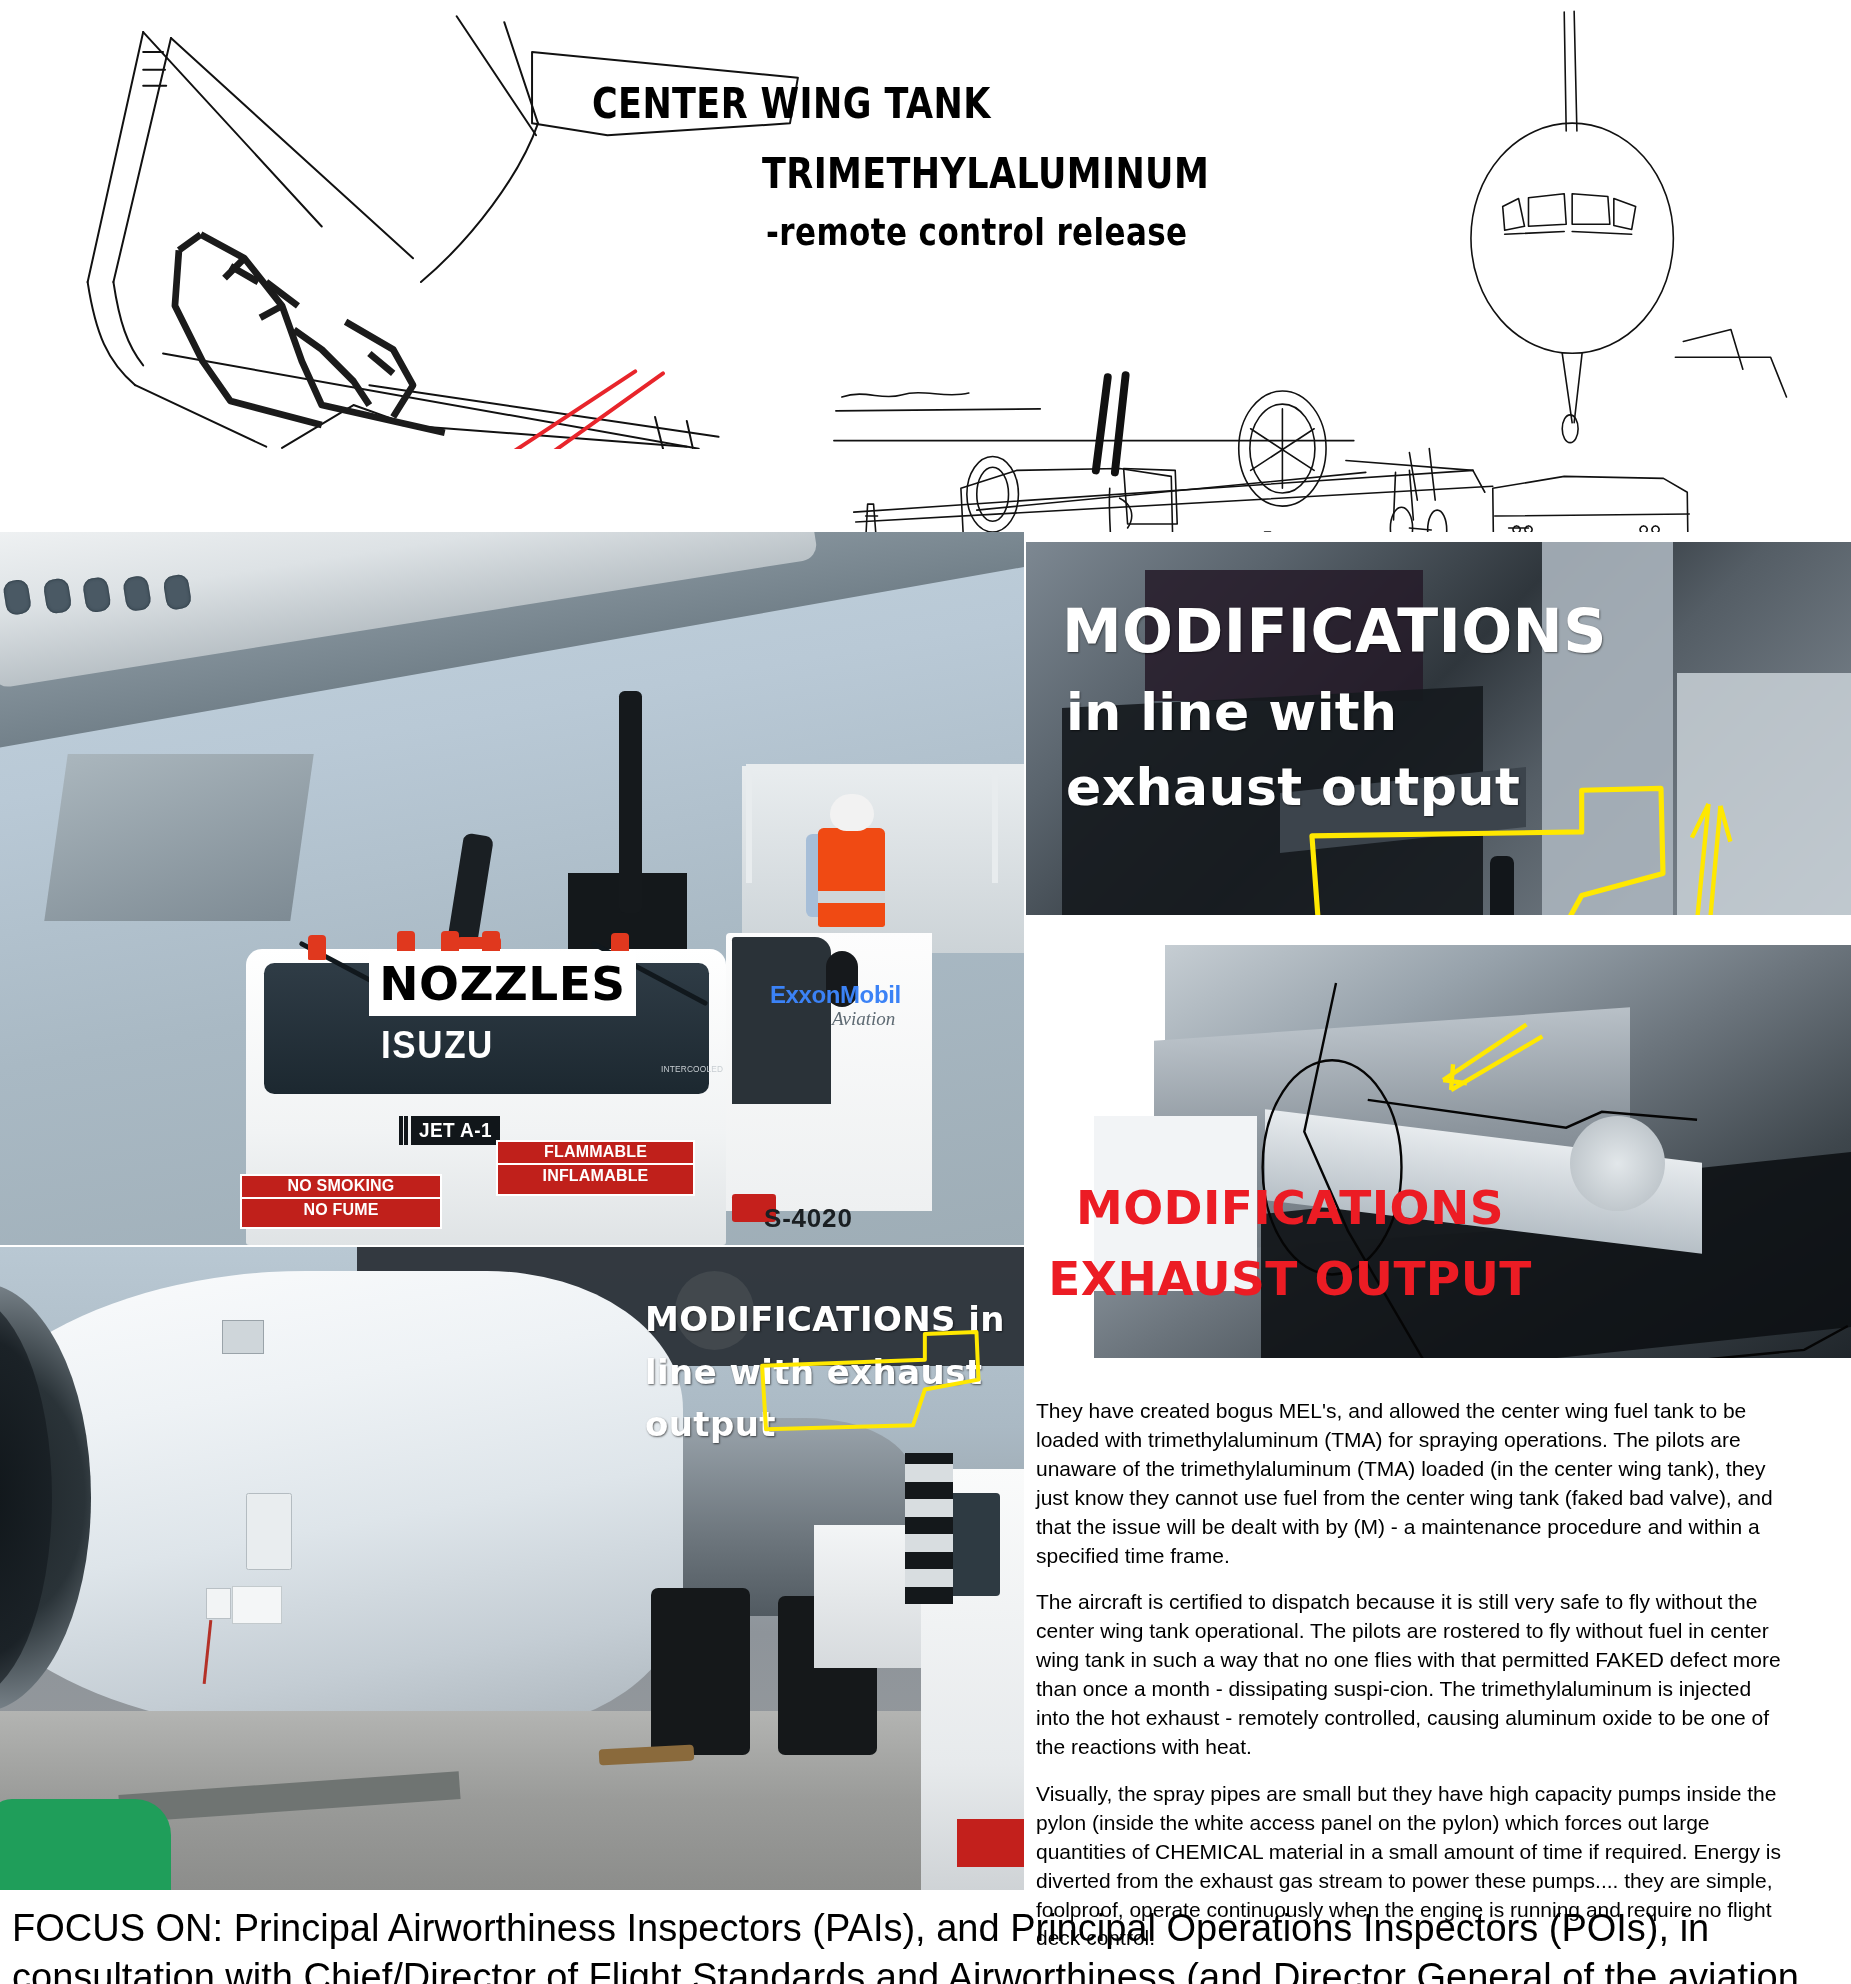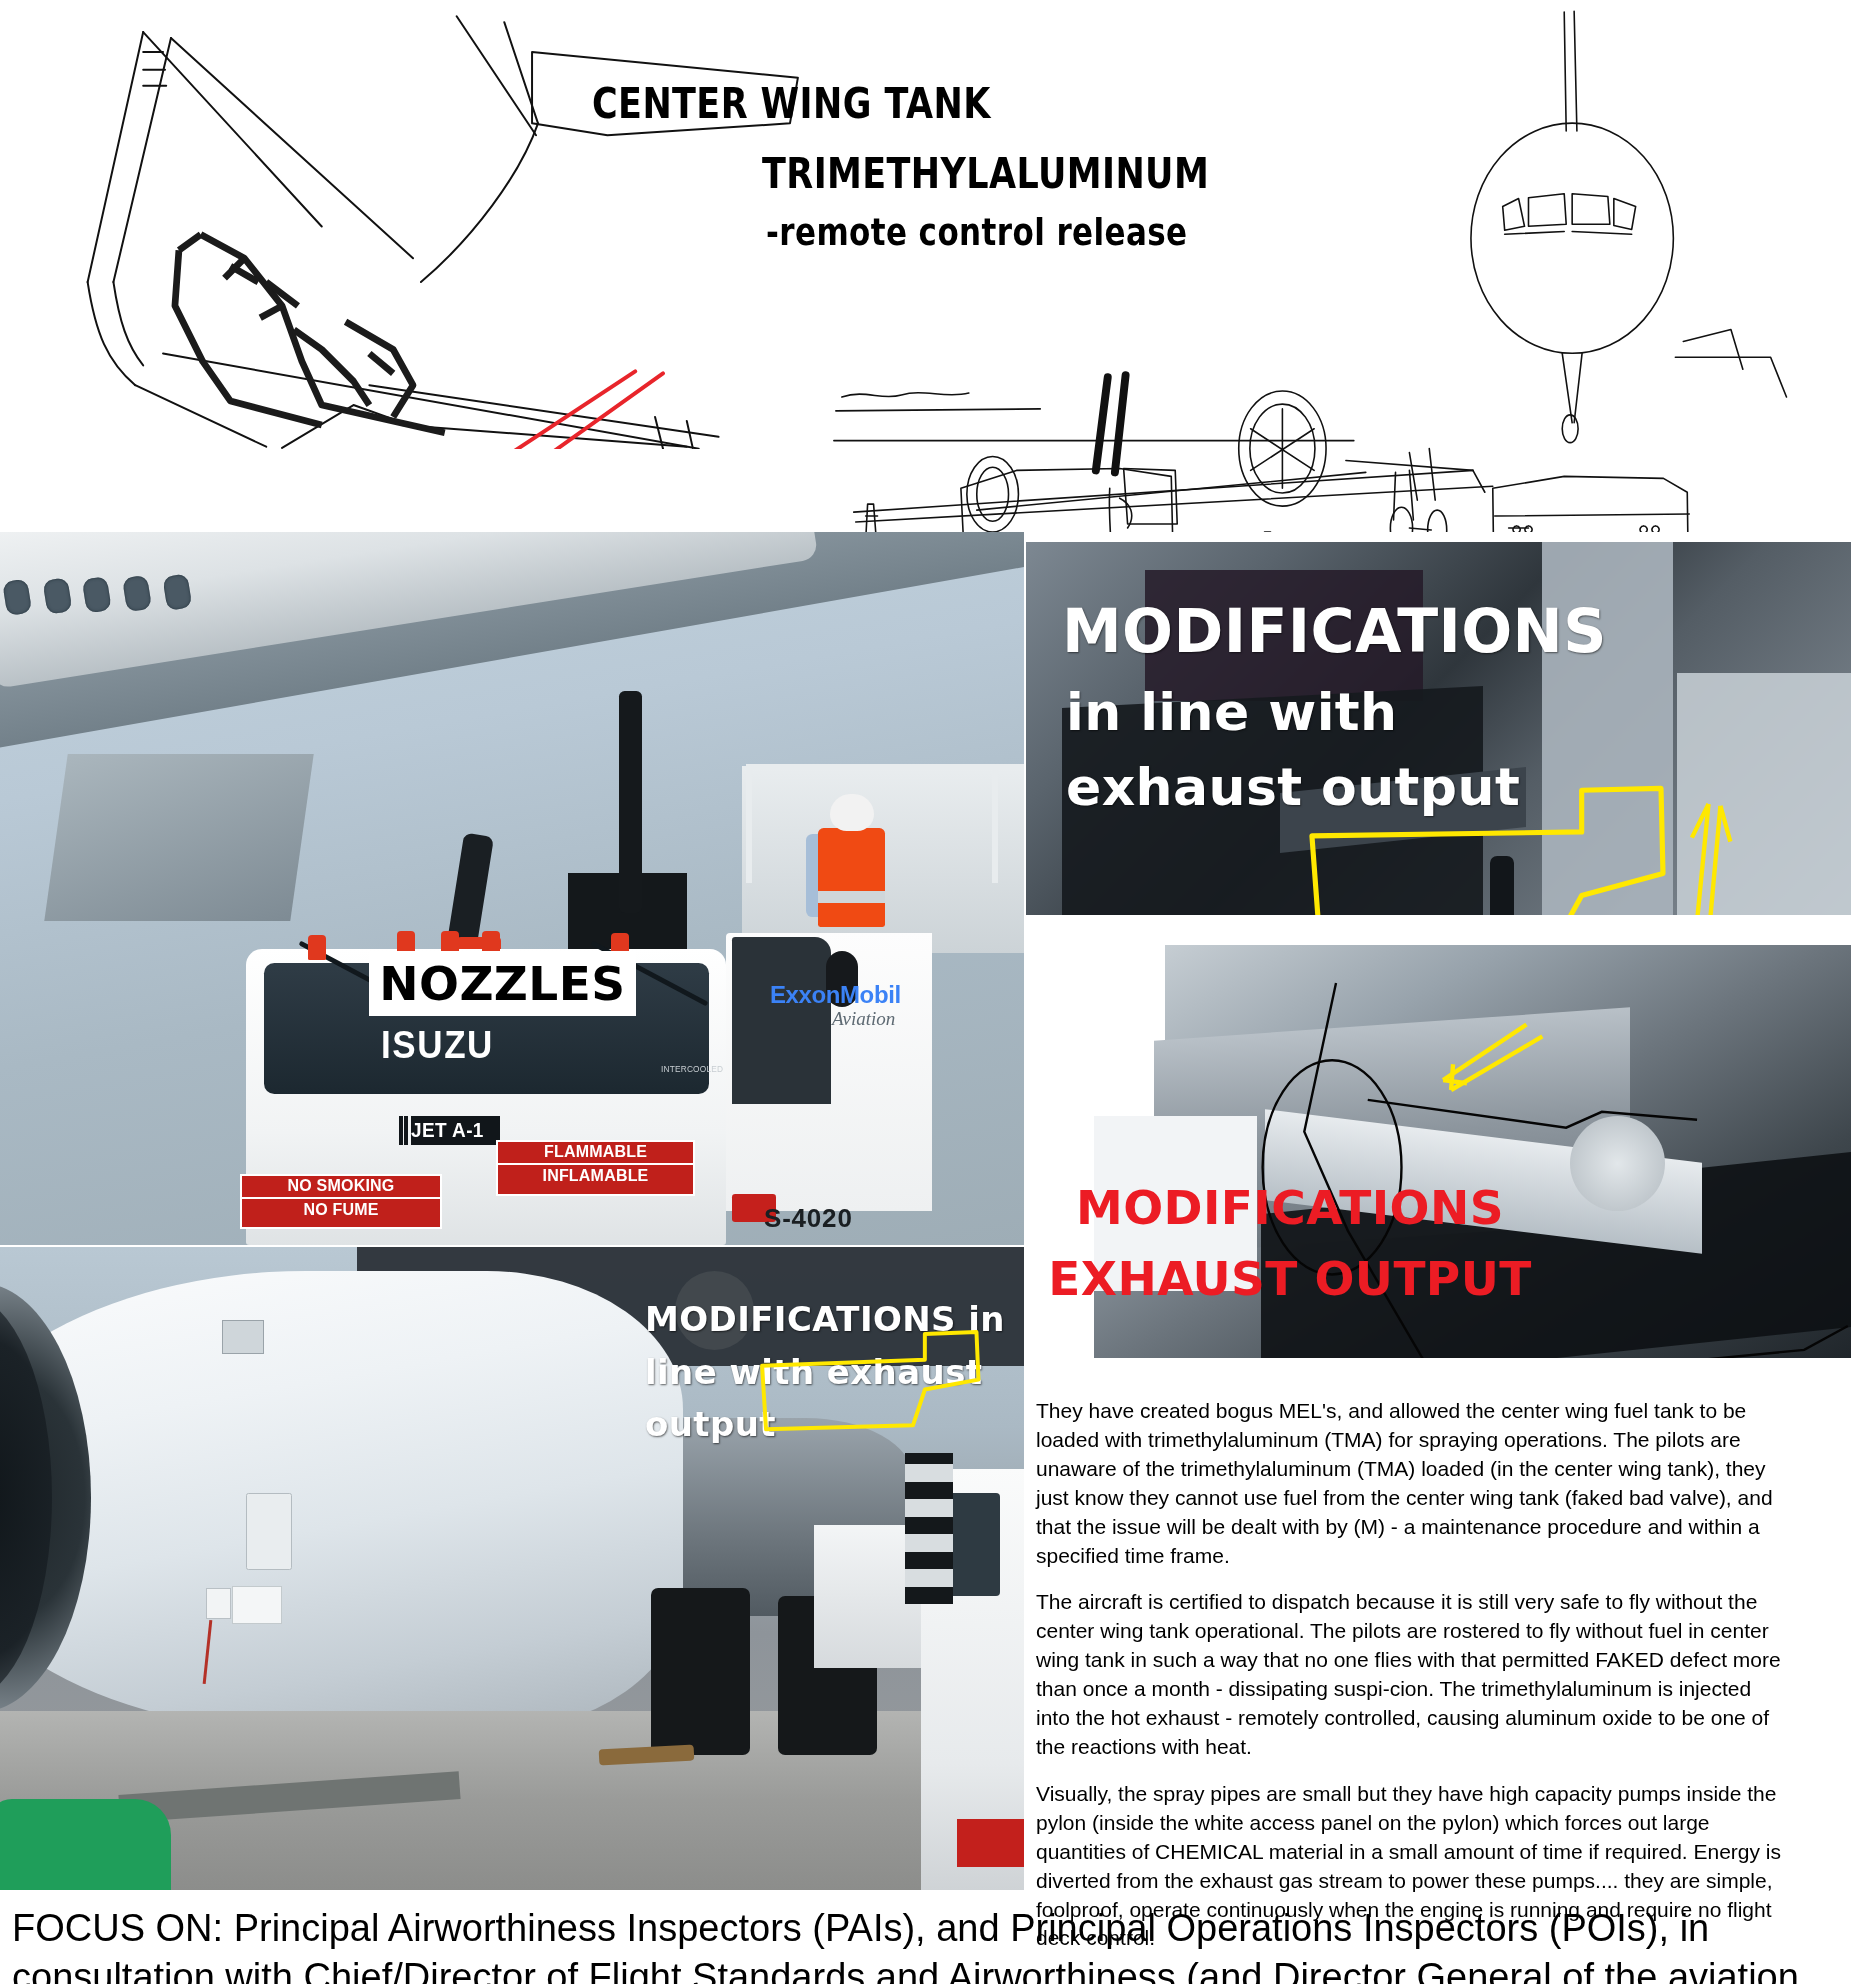--- a/index.html
+++ b/index.html
@@ -54,21 +54,21 @@
   
   #cab{left:246px;top:417px;width:480px;height:296px;
       background:linear-gradient(180deg,#ffffff,#f1f3f4 62%,#dfe3e5);border-radius:16px 16px 3.2px 3.2px;}
   #windshield{left:264px;top:431px;width:445px;height:131px;
       background:linear-gradient(180deg,#2f3c46,#1c2830);border-radius:10.3px;}
   .wiper{position:absolute;background:#11181d;height:4.8px;border-radius:2.4px;}
   #isuzu{left:381px;top:490px;font-size:35px;font-weight:700;color:#fff;letter-spacing:1.6px;
       font-family:"Liberation Sans",sans-serif;transform:scaleY(1.12);transform-origin:left top;}
   #intercooled{left:661px;top:532px;font-size:8.3px;color:#c8ced2;letter-spacing:0.2px;}
   #jeta1{left:411px;top:584px;width:89px;height:29px;background:#11161a;
-      display:flex;align-items:center;}
+      display:flex;align-items:center;justify-content:center;}
   #jeta1 span{color:#fff;font-size:19px;font-weight:700;letter-spacing:0.4px;transform:scaleY(1.05);}
   .jbar{position:absolute;width:3.6px;height:29px;background:#11161a;top:584px;}
   .placard{position:absolute;background:#c0201b;border:2px solid #fff;}
   .placard div{color:#fff;font-size:16px;font-weight:700;text-align:center;line-height:20.6px;letter-spacing:0.2px;}
   .placard .sep{height:2px;background:#fff;margin:0.8px 0;}
   
   #door{left:726px;top:401px;width:206px;height:278px;
       background:linear-gradient(180deg,#fdfdfd,#eef0f1);border-radius:4px 0 0 0;}
   #exxon{left:770px;top:449px;font-size:24px;font-weight:700;color:#3b82f6;
       font-family:"Liberation Sans",sans-serif;letter-spacing:-0.4px;}

